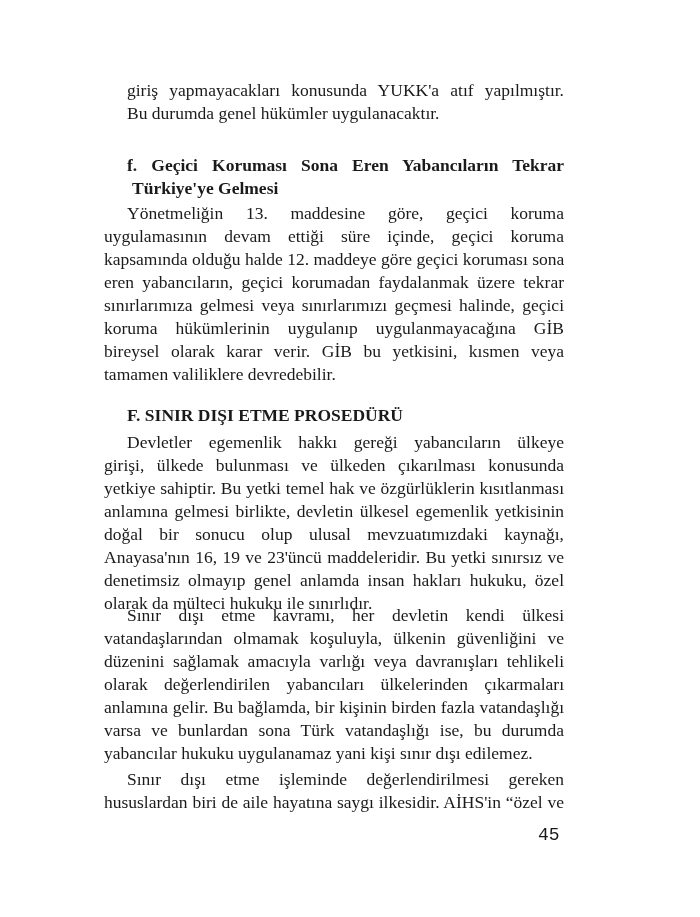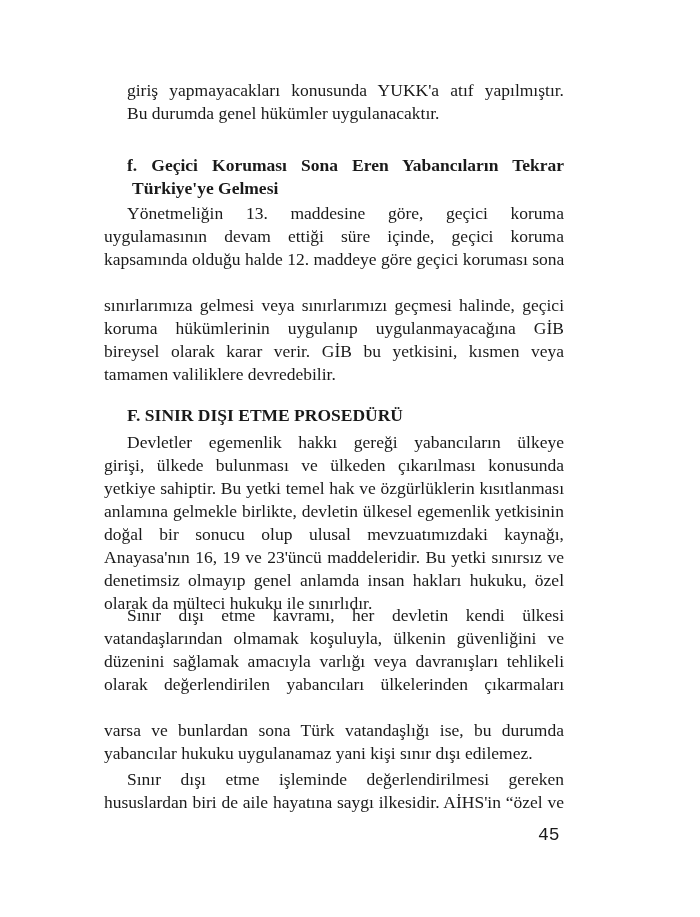--- a/index.html
+++ b/index.html
@@ -25,40 +25,42 @@
 
   <div class="line indent" style="top:78px">giriş yapmayacakları konusunda YUKK'a atıf yapılmıştır.</div>
   <div class="line indent bold" style="top:153px">f. Geçici Koruması Sona Eren Yabancıların Tekrar</div>
 
   <div class="line indent last" style="top:101px">Bu durumda genel hükümler uygulanacaktır.</div>
   <div class="line ind2 bold last" style="top:176px">Türkiye'ye Gelmesi</div>
 
   <div class="line indent" style="top:201px">Yönetmeliğin 13. maddesine göre, geçici koruma</div>
   <div class="line" style="top:224px">uygulamasının devam ettiği süre içinde, geçici koruma</div>
   <div class="line" style="top:247px">kapsamında olduğu halde 12. maddeye göre geçici koruması sona</div>
+  <div class="line" style="top:270px">eren yabancıların, geçici korumadan faydalanmak üzere tekrar</div>
   <div class="line" style="top:293px">sınırlarımıza gelmesi veya sınırlarımızı geçmesi halinde, geçici</div>
   <div class="line" style="top:316px">koruma hükümlerinin uygulanıp uygulanmayacağına GİB</div>
   <div class="line" style="top:339px">bireysel olarak karar verir. GİB bu yetkisini, kısmen veya</div>
   <div class="line last" style="top:362px">tamamen valiliklere devredebilir.</div>
 
   <div class="line indent bold last" style="top:403px">F. SINIR DIŞI ETME PROSEDÜRÜ</div>
 
   <div class="line" style="top:453px">girişi, ülkede bulunması ve ülkeden çıkarılması konusunda</div>
   <div class="line indent" style="top:430px">Devletler egemenlik hakkı gereği yabancıların ülkeye</div>
   <div class="line" style="top:476px">yetkiye sahiptir. Bu yetki temel hak ve özgürlüklerin kısıtlanması</div>
-  <div class="line" style="top:499px">anlamına gelmekle birlikte, devletin ülkesel egemenlik yetkisinin</div>
+  <div class="line" style="top:499px">anlamına gelmesi birlikte, devletin ülkesel egemenlik yetkisinin</div>
   <div class="line" style="top:522px">doğal bir sonucu olup ulusal mevzuatımızdaki kaynağı,</div>
   <div class="line" style="top:545px">Anayasa'nın 16, 19 ve 23'üncü maddeleridir. Bu yetki sınırsız ve</div>
   <div class="line" style="top:568px">denetimsiz olmayıp genel anlamda insan hakları hukuku, özel</div>
   <div class="line last" style="top:591px">olarak da mülteci hukuku ile sınırlıdır.</div>
 
   <div class="line indent" style="top:601px; top:603px">Sınır dışı etme kavramı, her devletin kendi ülkesi</div>
   <div class="line" style="top:626px">vatandaşlarından olmamak koşuluyla, ülkenin güvenliğini ve</div>
   <div class="line" style="top:649px">düzenini sağlamak amacıyla varlığı veya davranışları tehlikeli</div>
   <div class="line" style="top:672px">olarak değerlendirilen yabancıları ülkelerinden çıkarmaları</div>
+  <div class="line" style="top:695px">anlamına gelir. Bu bağlamda, bir kişinin birden fazla vatandaşlığı</div>
   <div class="line" style="top:718px">varsa ve bunlardan sona Türk vatandaşlığı ise, bu durumda</div>
   <div class="line last" style="top:741px">yabancılar hukuku uygulanamaz yani kişi sınır dışı edilemez.</div>
 
   <div class="line indent" style="top:767px">Sınır dışı etme işleminde değerlendirilmesi gereken</div>
   <div class="line" style="top:790px">hususlardan biri de aile hayatına saygı ilkesidir. AİHS'in “özel ve</div>
 
   <div class="pagenum">45</div>
 </div>
 
 </body></html>

